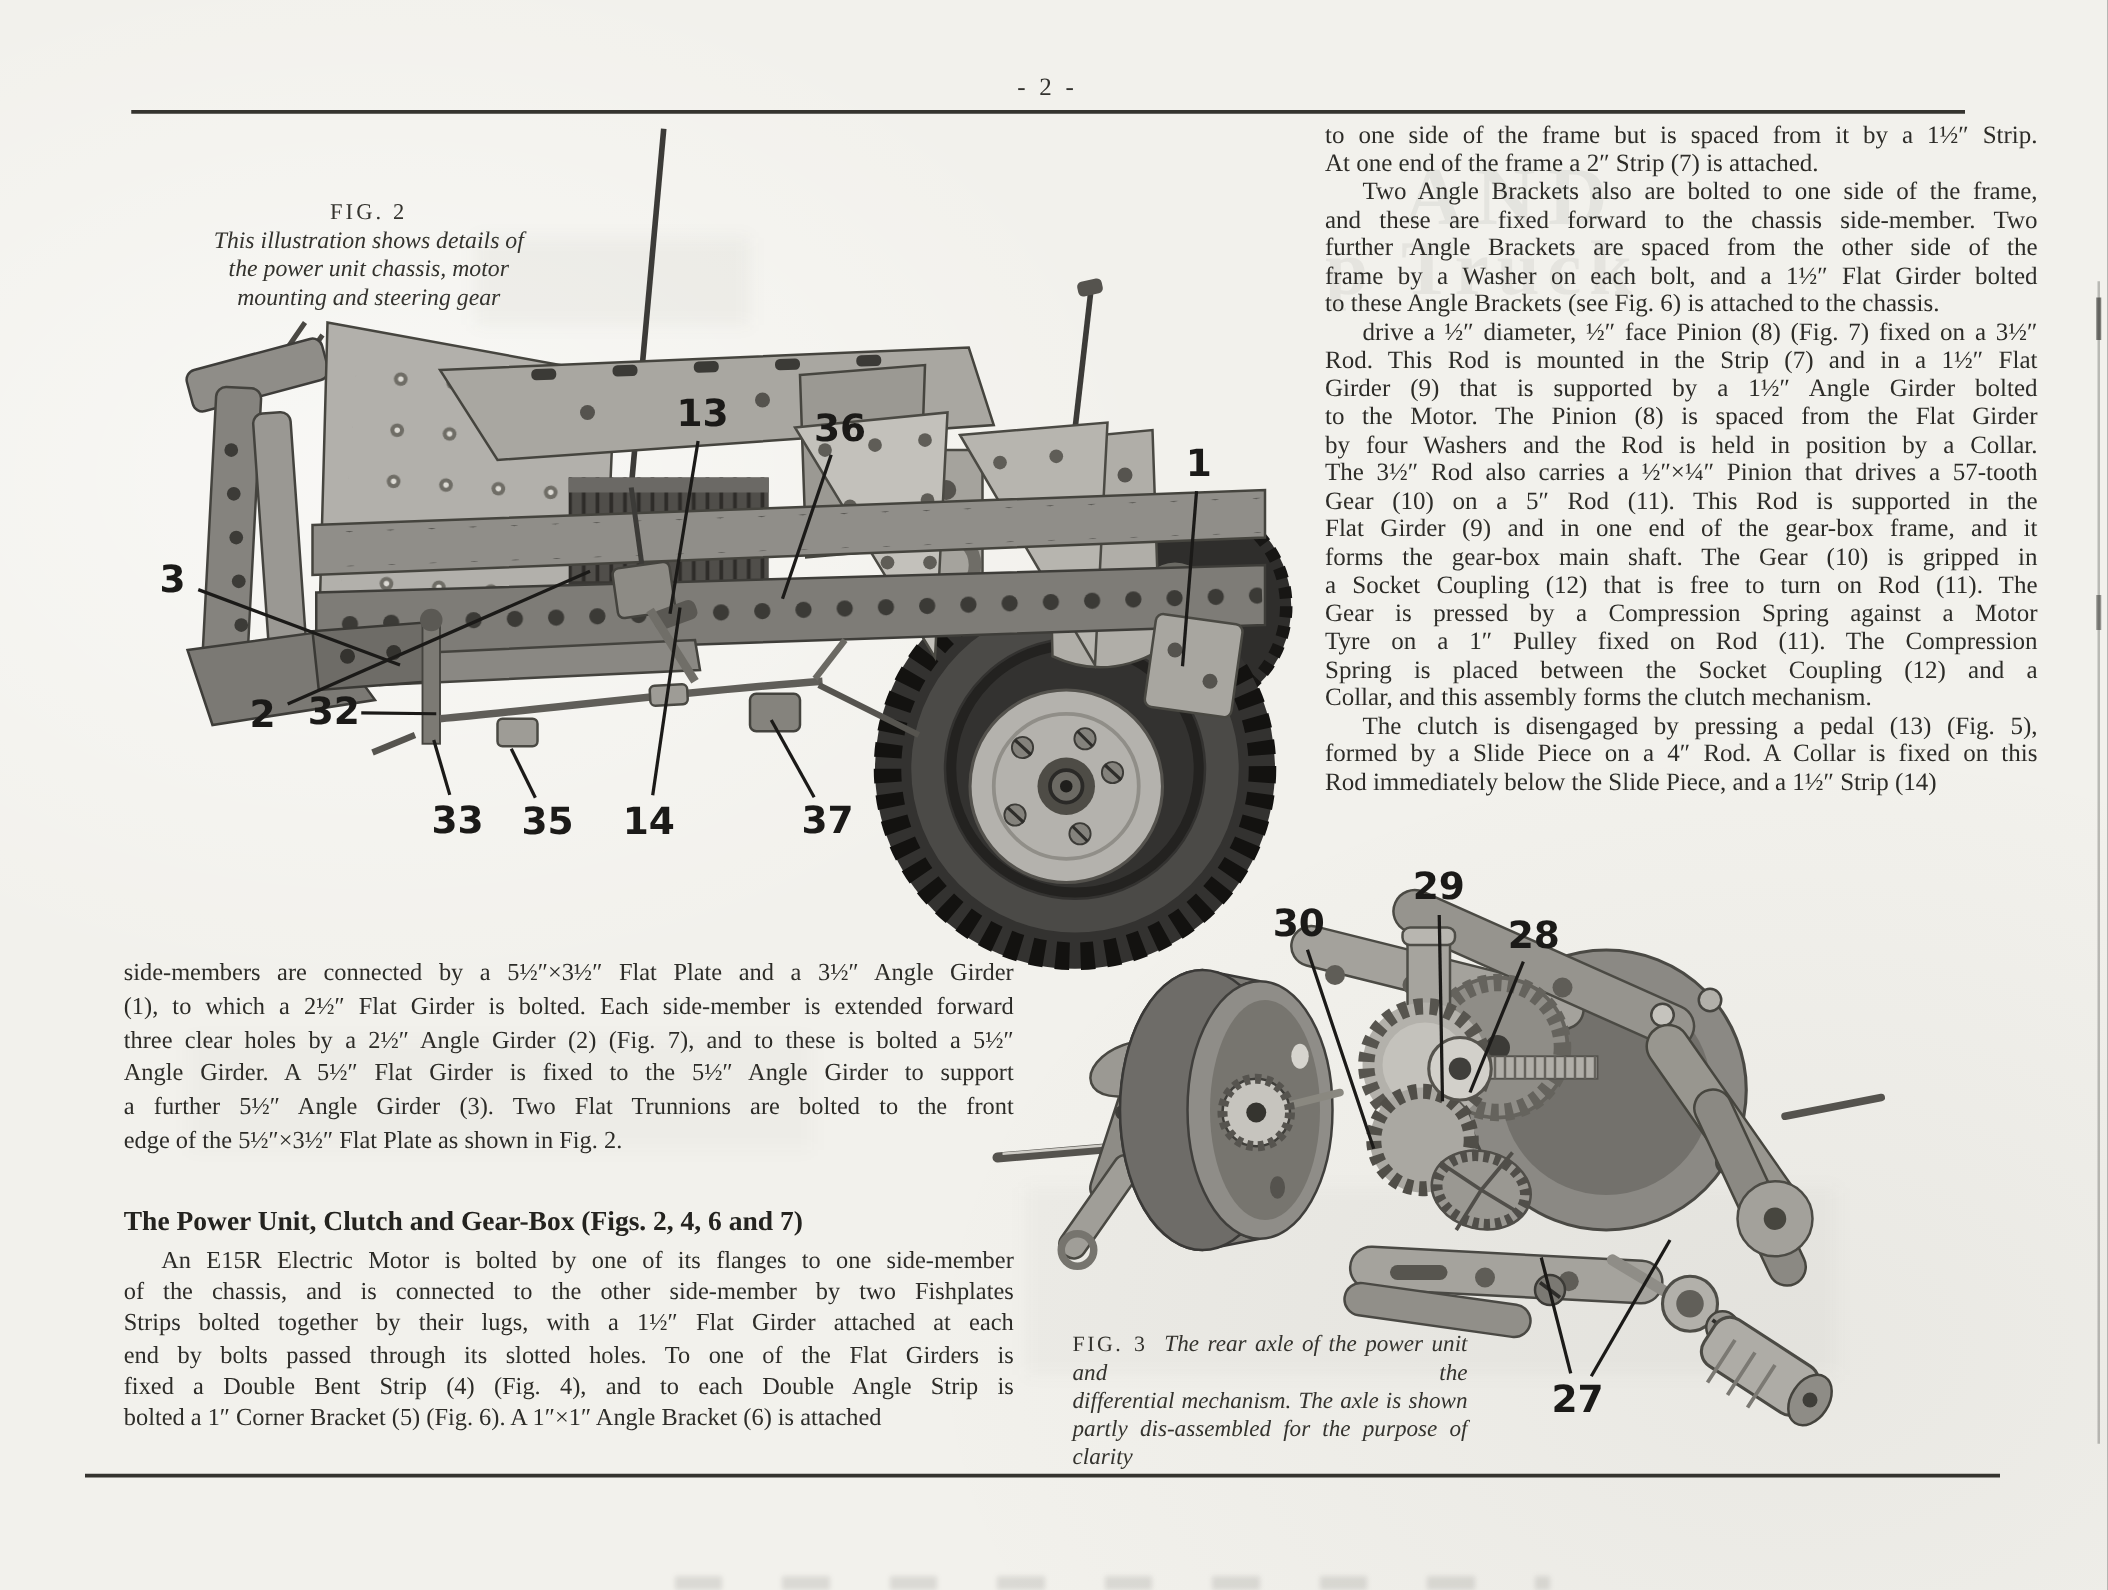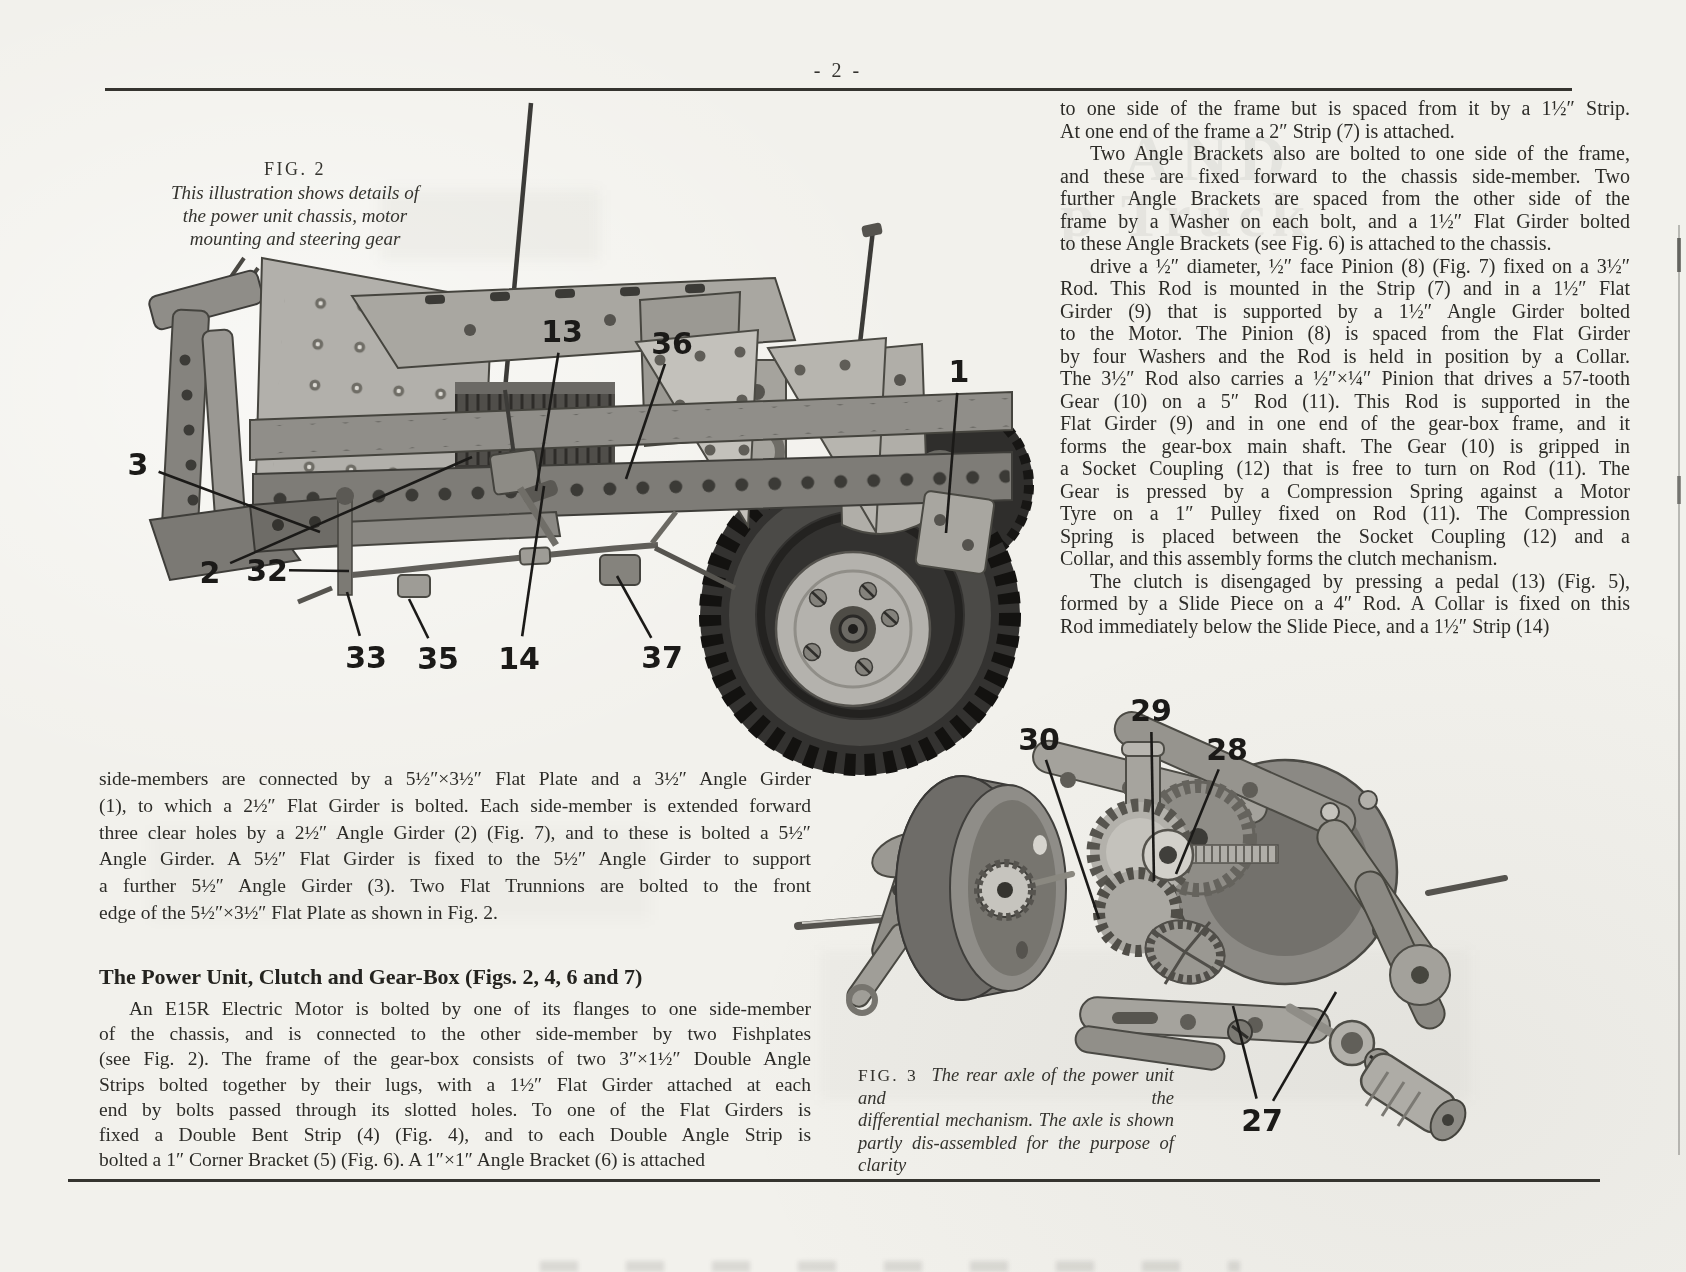--- a/index.html
+++ b/index.html
@@ -119,21 +119,20 @@
       <div class="tline">(1), to which a 2½″ Flat Girder is bolted. Each side-member is extended forward</div>
       <div class="tline">three clear holes by a 2½″ Angle Girder (2) (Fig. 7), and to these is bolted a 5½″</div>
       <div class="tline">Angle Girder. A 5½″ Flat Girder is fixed to the 5½″ Angle Girder to support</div>
       <div class="tline">a further 5½″ Angle Girder (3). Two Flat Trunnions are bolted to the front</div>
       <div class="tline tlast">edge of the 5½″×3½″ Flat Plate as shown in Fig. 2.</div>
     </div>
   <div class="heading">The Power Unit, Clutch and Gear-Box (Figs. 2, 4, 6 and 7)</div>
   <div class="ppar para indent">
       <div class="tline">An E15R Electric Motor is bolted by one of its flanges to one side-member</div>
       <div class="tline">of the chassis, and is connected to the other side-member by two Fishplates</div>
-      <div class="tline">(see Fig. 2). The frame of the gear-box consists of two 3″×1½″ Double Angle</div>
       <div class="tline">Strips bolted together by their lugs, with a 1½″ Flat Girder attached at each</div>
       <div class="tline">end by bolts passed through its slotted holes. To one of the Flat Girders is</div>
       <div class="tline">fixed a Double Bent Strip (4) (Fig. 4), and to each Double Angle Strip is</div>
       <div class="tline tlast">bolted a 1″ Corner Bracket (5) (Fig. 6). A 1″×1″ Angle Bracket (6) is attached</div>
     </div>
 
   <svg class="layer" width="1686" height="1272" viewBox="0 0 1686 1272">
     <defs>
       <pattern id="ph1" width="33" height="40" patternUnits="userSpaceOnUse">
         <circle cx="16" cy="20" r="6.5" fill="#3b3a36"></circle>

